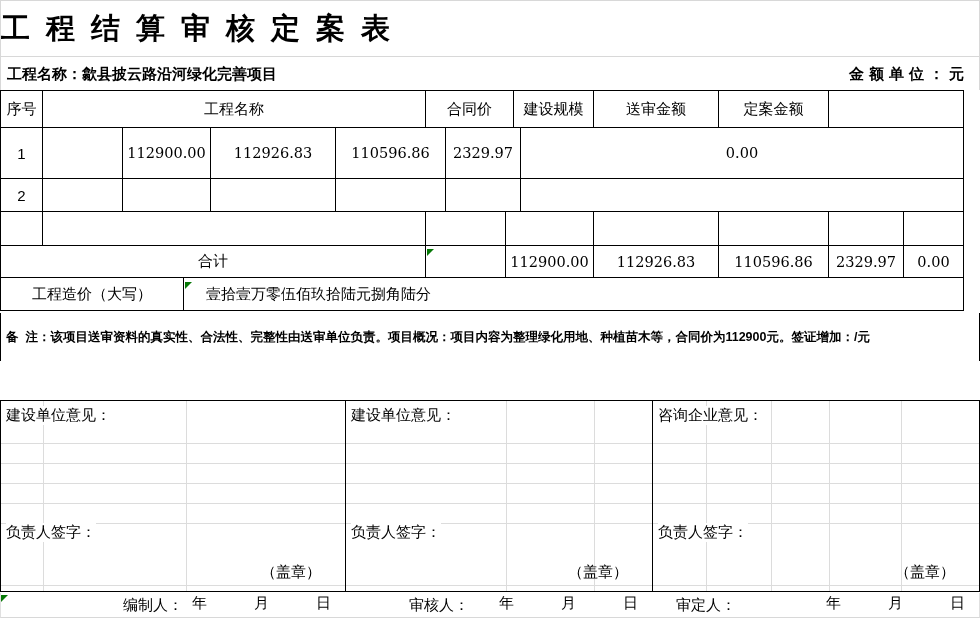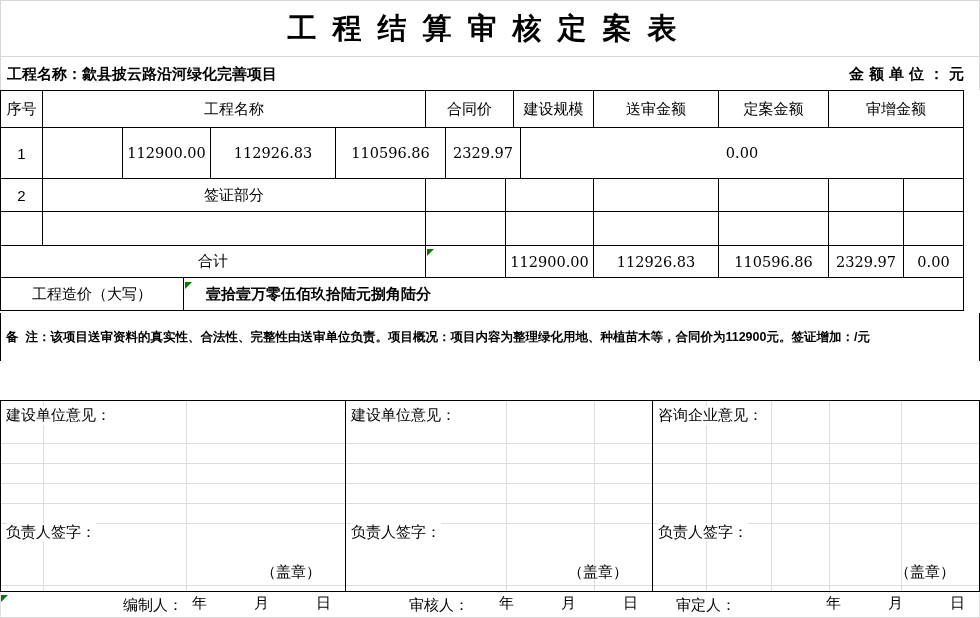--- a/index.html
+++ b/index.html
@@ -6,21 +6,21 @@
   .sheet{
     position:relative;width:980px;height:618px;background:#fff;color:#000;
     font-family:"Liberation Sans","DejaVu Sans",sans-serif;overflow:hidden;
   }
   
   #titlebar{
     position:absolute;left:0;top:0;width:980px;height:57px;box-sizing:border-box;
     border:1px solid #d8d8d8;border-bottom:1px solid #d8d8d8;
   }
   #titlebar .t{
-    display:block;text-align:center;line-height:55px;
+    display:block;text-align:left;line-height:55px;
     font-weight:bold;font-size:29px;letter-spacing:16px;white-space:pre;
   }
   
   #projrow{
     position:absolute;left:0;top:57px;width:980px;height:33px;box-sizing:border-box;
     border-left:1px solid #d8d8d8;border-right:1px solid #d8d8d8;
     font-weight:bold;font-size:15px;
   }
   #projrow .pn{position:absolute;left:6px;top:0;line-height:33px;}
   #projrow .au{position:absolute;right:10px;top:0;line-height:33px;letter-spacing:5px;}
@@ -33,21 +33,21 @@
   .trow.lastrow{border-bottom:none;}
   .h-head{height:37px}.h-r1{height:51px}.h-r2{height:33px}.h-r3{height:34px}.h-tot{height:32px}.h-cap{height:32px}
   .c{
     box-sizing:border-box;border-right:1px solid #000;display:flex;align-items:center;
     justify-content:center;font-size:15px;position:relative;overflow:hidden;
   }
   .c.last{border-right:none;flex:1;}
   .w0{width:42px}.w1{width:383px}.w2{width:80px}.w3{width:88px}.w4{width:125px}.w5{width:110px}.w6{width:75px}
   .wm{width:425px}
   .wcl{width:183px}
-  .wcv{flex:1;border-right:none;justify-content:flex-start;padding-left:22px;font-weight:bold;}
+  .wcv{flex:1;border-right:none;justify-content:flex-start;padding-left:22px;font-weight:normal;}
   .num{font-family:"DejaVu Serif","Liberation Serif",serif;font-size:14.5px;}
   
   #remark{
     position:absolute;left:0;top:313px;width:980px;height:48px;box-sizing:border-box;
     border-left:1px solid #000;border-right:1px solid #000;
     display:flex;align-items:center;padding-left:5px;
     font-weight:bold;font-size:12.5px;white-space:pre;overflow:hidden;
   }
   
   #opinions{
@@ -118,36 +118,34 @@
   </div>
 
   <div id="maintable">
     <div class="trow h-head">
       <div class="c w0">序号</div>
       <div class="c w1">工程名称</div>
       <div class="c w3">合同价</div>
       <div class="c w2">建设规模</div>
       <div class="c w4">送审金额</div>
       <div class="c w5">定案金额</div>
-      <div class="c last">审增金额</div>
     </div>
 
     <div class="trow h-r1">
       <div class="c w0">1</div>
       <div class="c w2"></div>
       <div class="c w3 num">112900.00</div>
       <div class="c w4 num">112926.83</div>
       <div class="c w5 num">110596.86</div>
       <div class="c w6 num">2329.97</div>
       <div class="c last num">0.00</div>
     </div>
 
     <div class="trow h-r2">
       <div class="c w0">2</div>
-      <div class="c w1">签证部分</div>
       <div class="c w2"></div>
       <div class="c w3 num"></div>
       <div class="c w4 num"></div>
       <div class="c w5 num"></div>
       <div class="c w6 num"></div>
       <div class="c last num"></div>
     </div>
 
     <div class="trow h-r3">
       <div class="c w0"></div>

